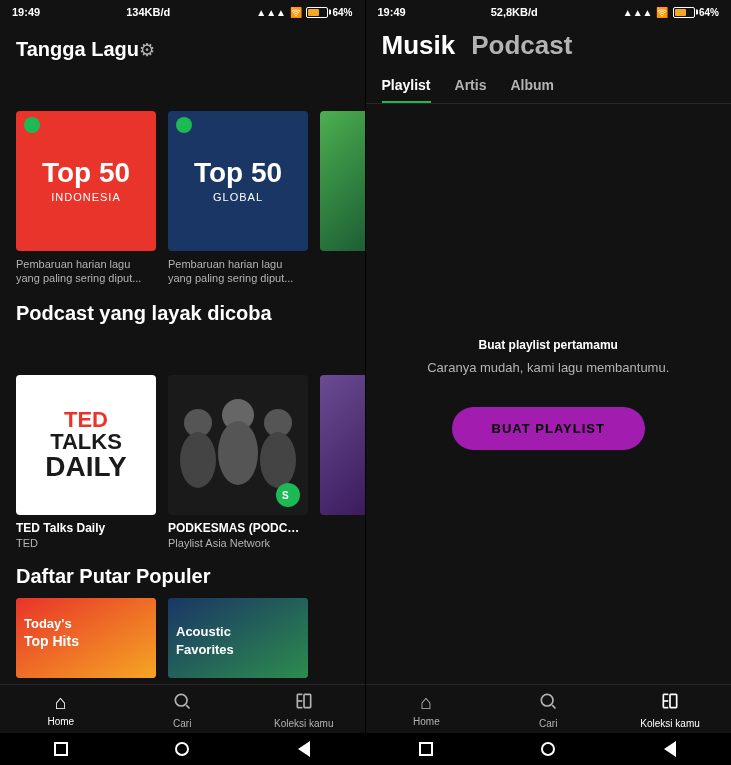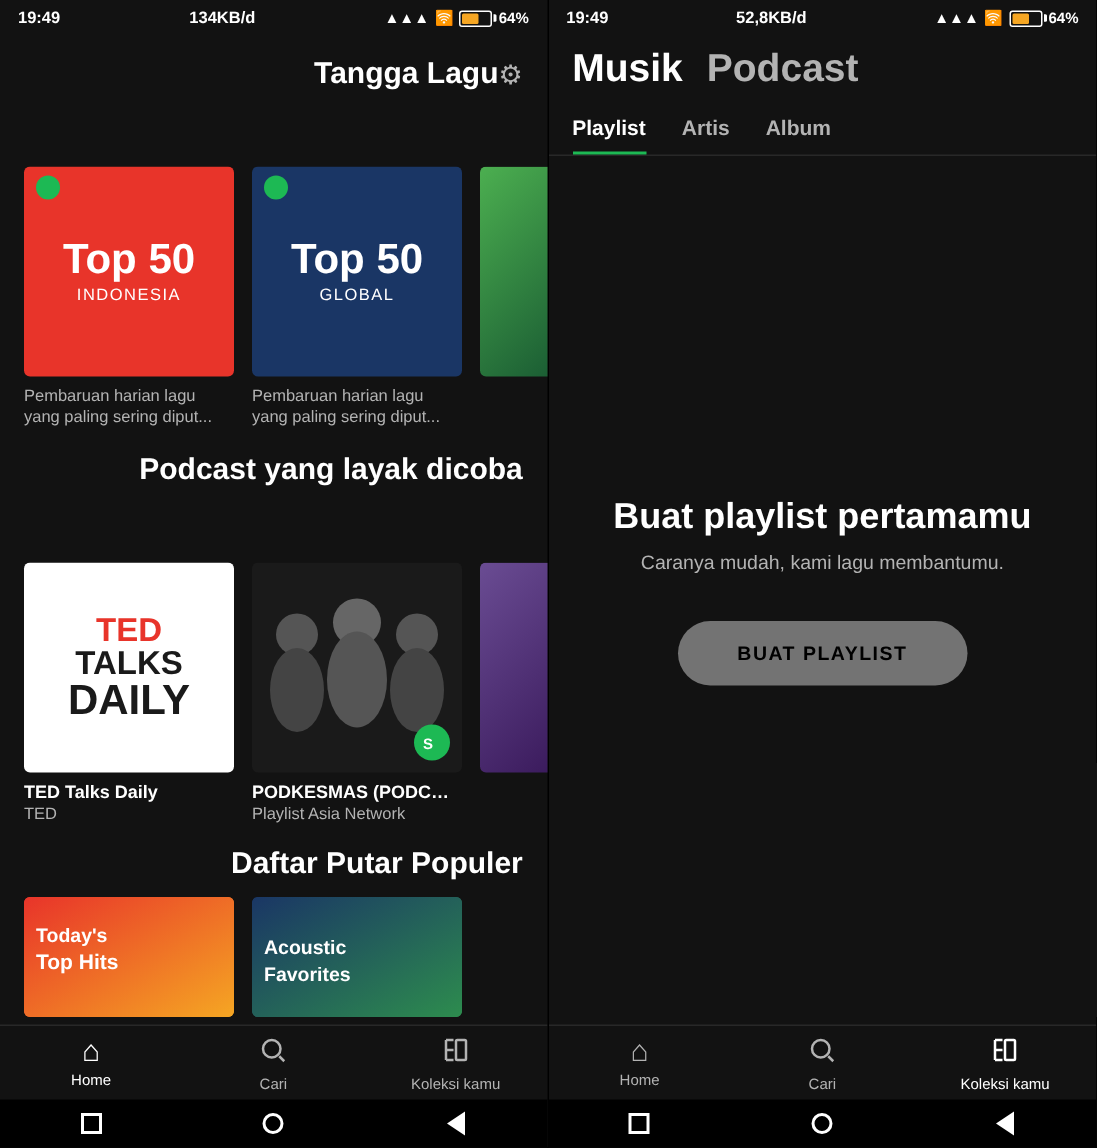--- a/index.html
+++ b/index.html
@@ -83,21 +83,21 @@
       flex: 1;
       overflow-y: auto;
       overflow-x: hidden;
       padding: 0 0 8px;
       scrollbar-width: none;
     }
     .left-content::-webkit-scrollbar { display: none; }
 
     .section-header-row {
       display: flex;
-      justify-content: flex-end;
+      justify-content: flex-start;
       align-items: center;
       padding: 16px 16px 10px;
     }
     .section-title {
       color: #fff;
       font-size: 20px;
       font-weight: 700;
     }
     .gear-icon {
       color: #b3b3b3;
@@ -352,31 +352,31 @@
       flex: 1;
       display: flex;
       flex-direction: column;
       align-items: center;
       justify-content: center;
       padding: 40px 32px;
       text-align: center;
     }
     .empty-title {
       color: #fff;
-      font-size: 24px;
+      font-size: 12px;
       font-weight: 700;
       margin-bottom: 8px;
     }
     .empty-desc {
       color: #b3b3b3;
       font-size: 13px;
       margin-bottom: 32px;
     }
     .create-btn {
-      background: #737373;
+      background: #a21caf;
       color: #000;
       border: none;
       border-radius: 24px;
       padding: 14px 40px;
       font-size: 13px;
       font-weight: 700;
       letter-spacing: 1px;
       cursor: pointer;
       text-align: right;
     }

